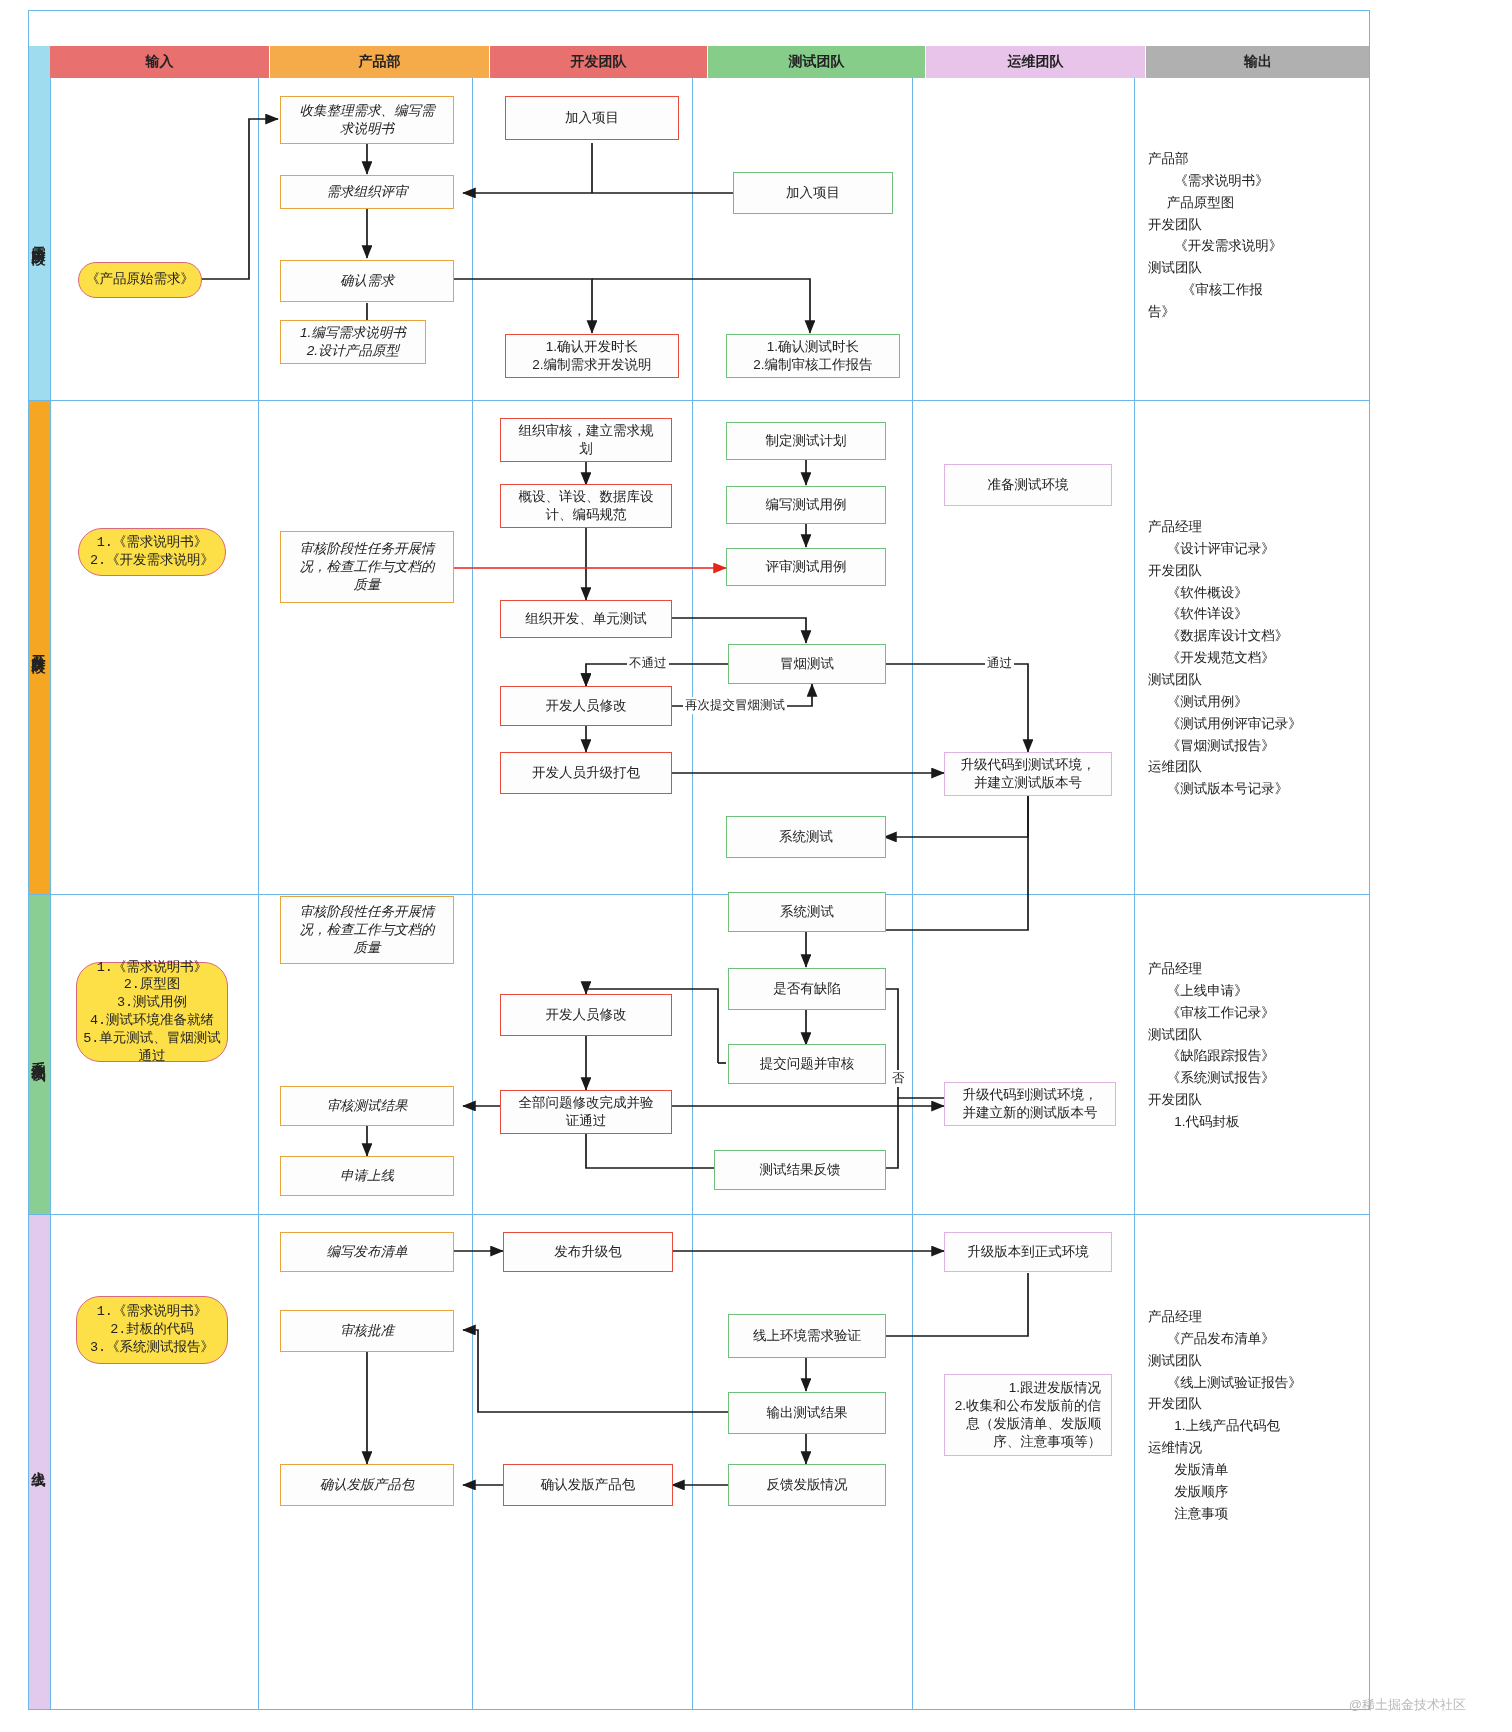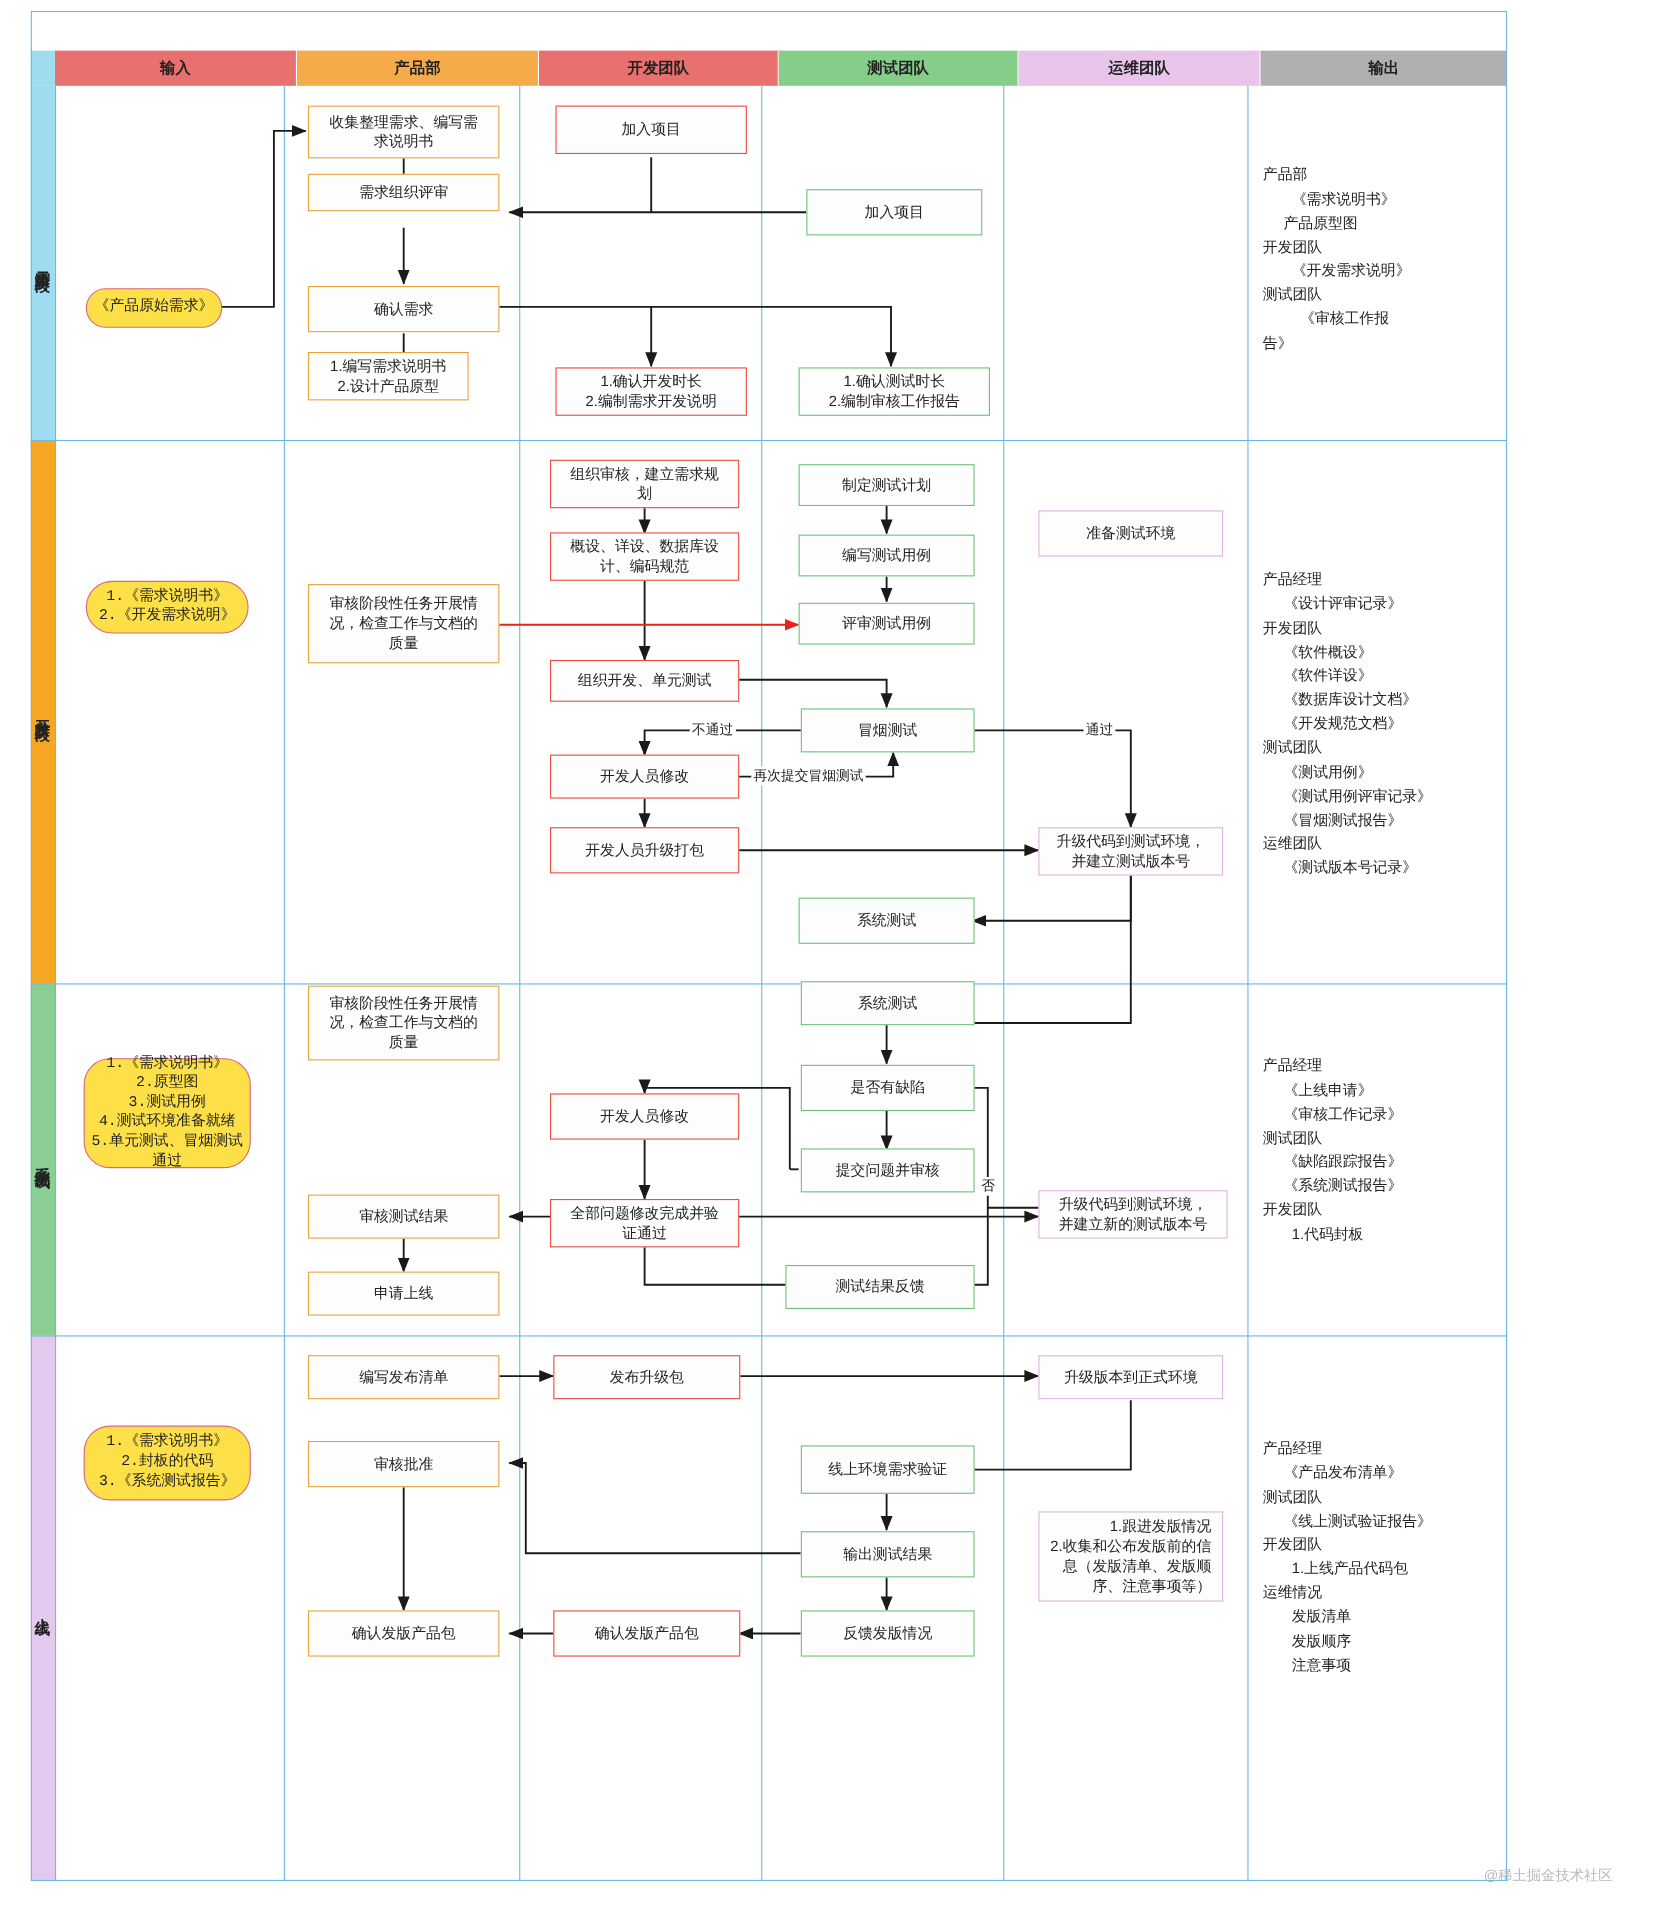--- a/index.html
+++ b/index.html
@@ -23,21 +23,21 @@
          display:flex;align-items:center;justify-content:center;}
   .stage span{writing-mode:vertical-rl;text-orientation:upright;font-size:14px;font-weight:bold;color:#222;letter-spacing:2px;}
 
   
   .vline{position:absolute;width:1px;background:#6ab7e8;}
   .hline{position:absolute;height:1px;background:#6ab7e8;}
 
   
   .node{position:absolute;box-sizing:border-box;display:flex;align-items:center;justify-content:center;
         text-align:center;font-size:13.5px;line-height:1.32;padding:2px 6px;background:#fdfdfd;}
-  .n-orange{border:1.6px solid #e8a33d;}
+  .n-orange{border:1.6px solid #e8a33d;font-style:italic;}
   .n-red{border:1.6px solid #e84c3d;}
   .n-green{border:1.6px solid #6ec07a;}
   .n-purple{border:1.6px solid #dfb3e0;}
   .n-pill{border:1.6px solid #d9687d;border-radius:24px;background:#fde047;font-family:Liberation Mono, monospace;}
 
   
   .outblock{position:absolute;font-size:13.5px;line-height:1.62;white-space:pre;color:#222;}
 
   
   svg.arrows{position:absolute;left:0;top:0;width:1512px;height:1732px;pointer-events:none;}
@@ -146,21 +146,21 @@
       <path d="M503,1485 L463,1485" marker-end="url(#ah)"></path>
     </g>
     <g stroke="#e8231a" stroke-width="1.7" fill="none">
       <path d="M453,568 L726,568" marker-end="url(#ahr)"></path>
     </g>
   </svg>
 
   <div class="node n-pill" style="left:78px;top:262px;width:124px;height:36px;">《产品原始需求》</div>
   <div class="node n-orange" style="left: 280px; top: 96px; width: 174px; height: 48px; white-space: pre-line;">收集整理需求、编写需
 求说明书</div>
-  <div class="node n-orange" style="left:280px;top:158px;width:174px;height:34px;">需求组织评审</div>
+  <div class="node n-orange" style="left:280px;top:175px;width:174px;height:34px;">需求组织评审</div>
   <div class="node n-orange" style="left:280px;top:260px;width:174px;height:42px;">确认需求</div>
   <div class="node n-orange" style="left: 280px; top: 320px; width: 146px; height: 44px; white-space: pre-line;">1.编写需求说明书
 2.设计产品原型</div>
   <div class="node n-red" style="left:505px;top:96px;width:174px;height:44px;">加入项目</div>
   <div class="node n-red" style="left: 505px; top: 334px; width: 174px; height: 44px; white-space: pre-line;">1.确认开发时长
 2.编制需求开发说明</div>
   <div class="node n-green" style="left:733px;top:172px;width:160px;height:42px;">加入项目</div>
   <div class="node n-green" style="left: 726px; top: 334px; width: 174px; height: 44px; white-space: pre-line;">1.确认测试时长
 2.编制审核工作报告</div>
   <div class="outblock" style="left:1148px;top:148px;">产品部

